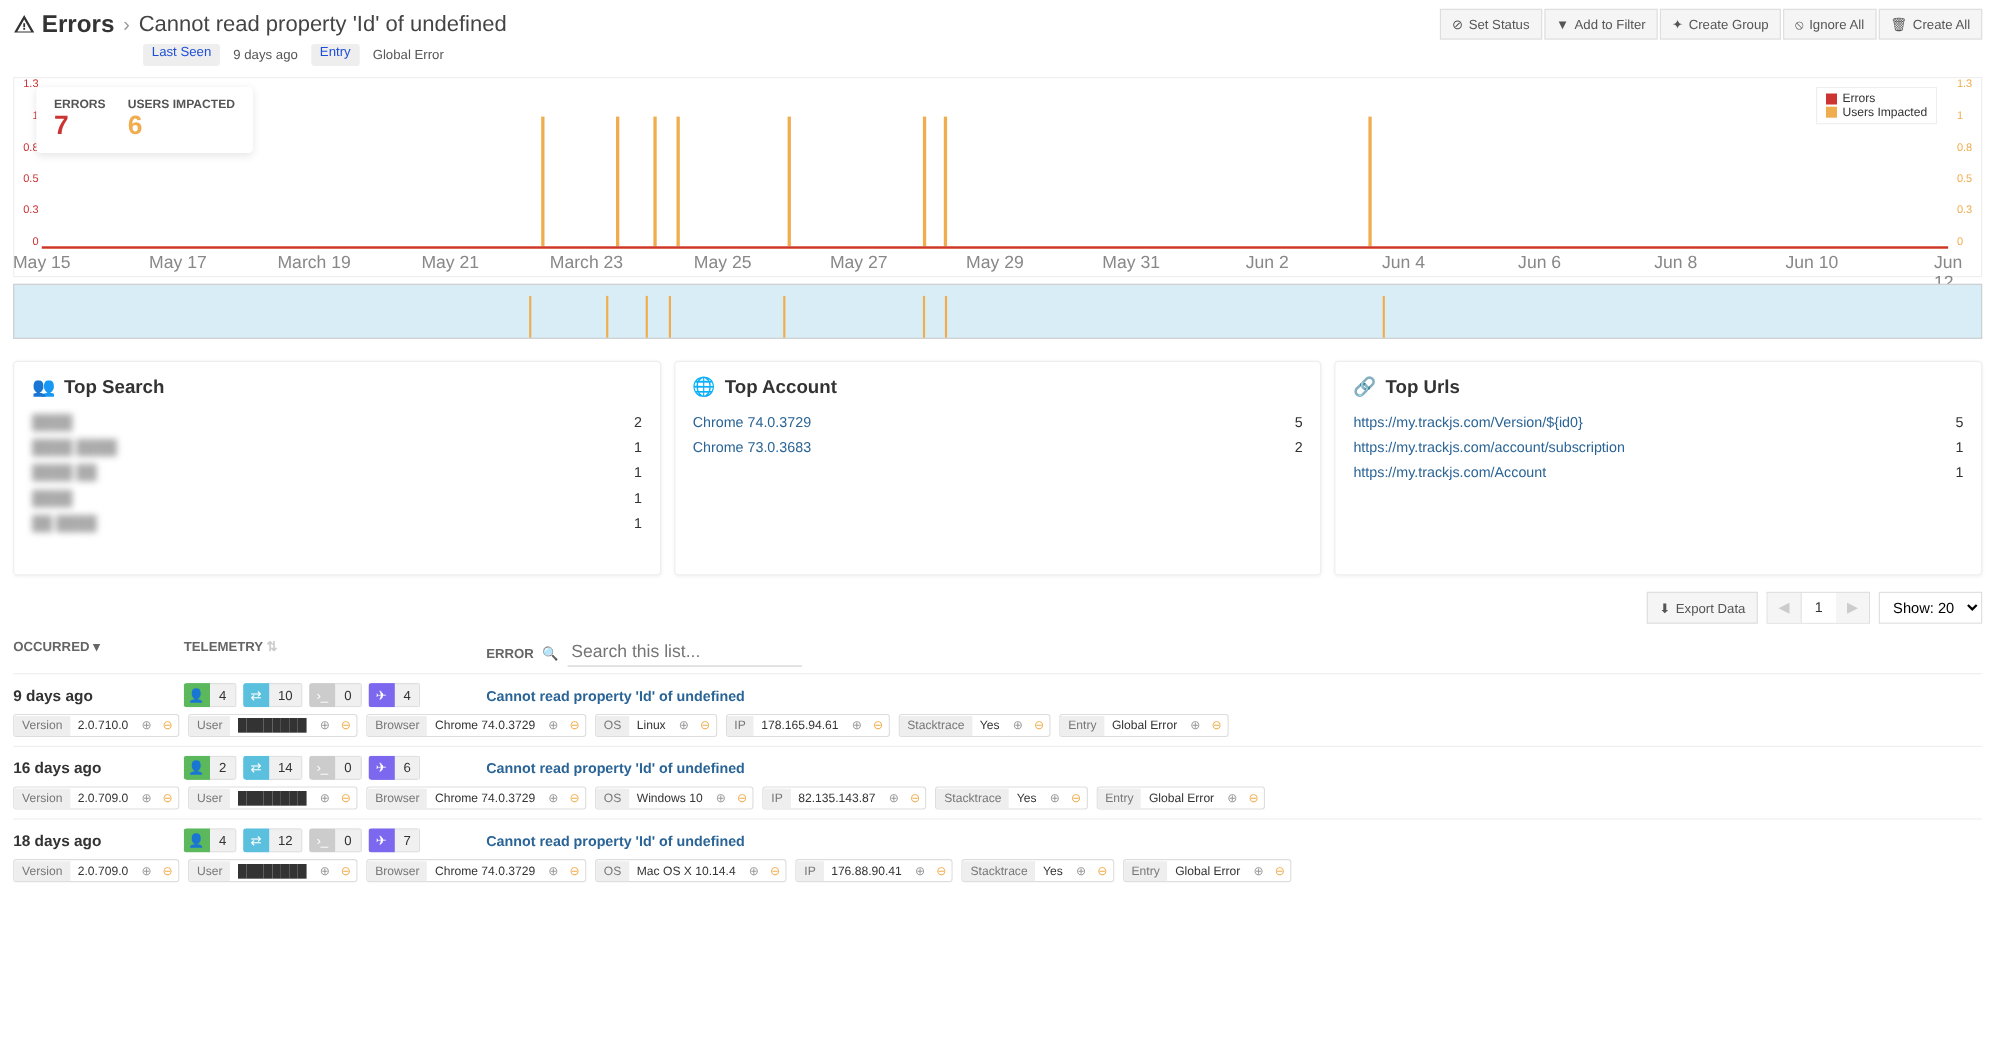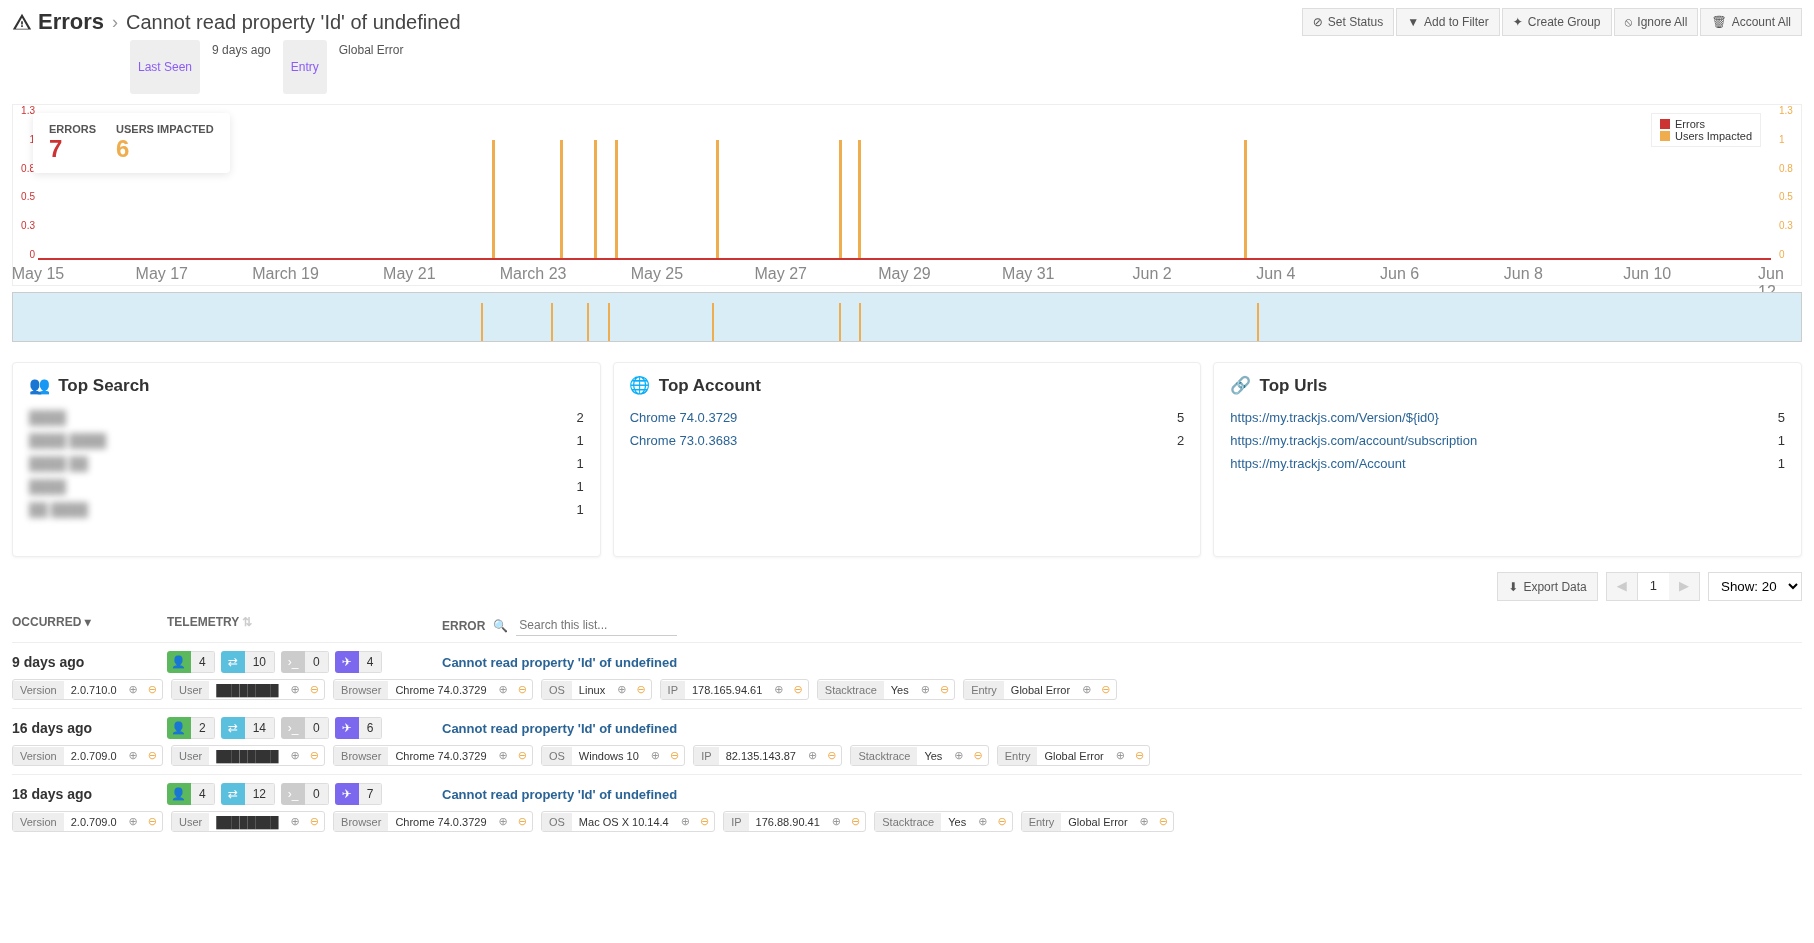--- a/index.html
+++ b/index.html
@@ -5,21 +5,21 @@
 *{box-sizing:border-box;margin:0;padding:0}
 body{font-family:"Helvetica Neue",Arial,sans-serif;font-size:13px;color:#333;background:#fff;padding:8px 12px}
 .header{display:flex;align-items:center;gap:8px;margin-bottom:4px}
 .header-left{display:flex;align-items:center;gap:8px;flex:1}
 .header-title{font-size:22px;font-weight:700;display:flex;align-items:center;gap:6px}
 .chevron{color:#999;font-size:18px}
 .header-sub{font-size:20px;color:#444}
 .action-buttons{display:flex;gap:2px}
 .btn{background:#f5f5f5;border:1px solid #ddd;padding:6px 10px;font-size:12px;cursor:pointer;display:flex;align-items:center;gap:5px;color:#555}
 .meta-row{display:flex;gap:4px;margin-left:118px;margin-bottom:10px;font-size:12px}
-.tag{background:#eee;padding:20px 8px;border-radius:3px;color:#8b5cf6}
+.tag{background:#eee;padding:0 8px;border-radius:3px;color:#1d4ed8}
 .tag-val{padding:3px 8px;color:#555}
 .chart-wrap{position:relative;background:#fff;border:1px solid #eee;margin-bottom:6px}
 .stats-box{position:absolute;top:8px;left:20px;background:#fff;box-shadow:0 2px 8px rgba(0,0,0,0.1);border-radius:4px;padding:10px 16px;display:flex;gap:20px;z-index:5}
 .stat-col{text-align:left}
 .stat-label{font-size:11px;font-weight:700;color:#555}
 .stat-val{font-size:24px;font-weight:700}
 .stat-red{color:#cc3333}
 .stat-orange{color:#f0ad4e}
 .chart-area{height:180px;position:relative;padding:0 30px 25px 20px}
 .y-axis-left{position:absolute;left:2px;top:0;bottom:25px;width:20px;font-size:10px;color:#cc3333;display:flex;flex-direction:column;justify-content:space-between;text-align:right}
@@ -43,21 +43,21 @@
 .view-all{color:#2a6496;font-weight:600;margin-top:6px;cursor:pointer;font-size:13px}
 .list-controls{display:flex;justify-content:flex-end;gap:8px;margin-bottom:8px}
 .pager{display:flex;border:1px solid #ddd}
 .pager-btn{padding:5px 10px;border-right:1px solid #ddd;background:#f5f5f5;color:#ccc}
 .pager-num{padding:5px 12px;background:#fff}
 .show-sel{border:1px solid #ddd;padding:5px 8px;background:#fff}
 .list-header{display:flex;padding:6px 0;font-size:12px;font-weight:700;color:#666;gap:20px}
 .col-occ{width:135px}
 .col-tel{width:255px}
 .col-err{flex:1;display:flex;align-items:center;gap:8px}
-.search-input{border:none;border-bottom:1px solid #ccc;padding:3px;font-size:12px;color:#aaa;background:transparent}
+.search-input{border:none;border-bottom:1px solid #ccc;padding:3px;font-size:16px;color:#aaa;background:transparent}
 .error-row{padding:8px 0;border-top:1px solid #eee}
 .error-top{display:flex;align-items:center;gap:20px}
 .occurred{width:135px;font-weight:700;font-size:14px}
 .telemetry{width:255px;display:flex;gap:6px}
 .tel-badge{display:flex;border-radius:3px;overflow:hidden;font-size:12px}
 .tel-icon{width:24px;height:22px;display:flex;align-items:center;justify-content:center;color:#fff}
 .tel-val{padding:0 8px;display:flex;align-items:center;background:#f0f0f0;border:1px solid #ddd;border-left:none}
 .bg-green{background:#5cb85c}.bg-blue{background:#5bc0de}.bg-gray{background:#ccc}.bg-purple{background:#7b68ee}
 .error-msg{color:#2a6496;font-weight:600;flex:1}
 .error-tags{display:flex;gap:8px;margin-top:6px;flex-wrap:wrap}
@@ -97,21 +97,21 @@
     <button class="btn">
         <span>✦</span>
         <span>Create Group</span>
       </button>
     <button class="btn">
         <span>⦸</span>
         <span>Ignore All</span>
       </button>
     <button class="btn">
         <span>🗑</span>
-        <span>Account All</span>
+        <span>Create All</span>
       </button>
   </div>
 </div>
 
 <div class="meta-row">
   <span class="tag">Last Seen</span>
   <span class="tag-val">9 days ago</span>
   <span class="tag">Entry</span>
   <span class="tag-val">Global Error</span>
 </div>

